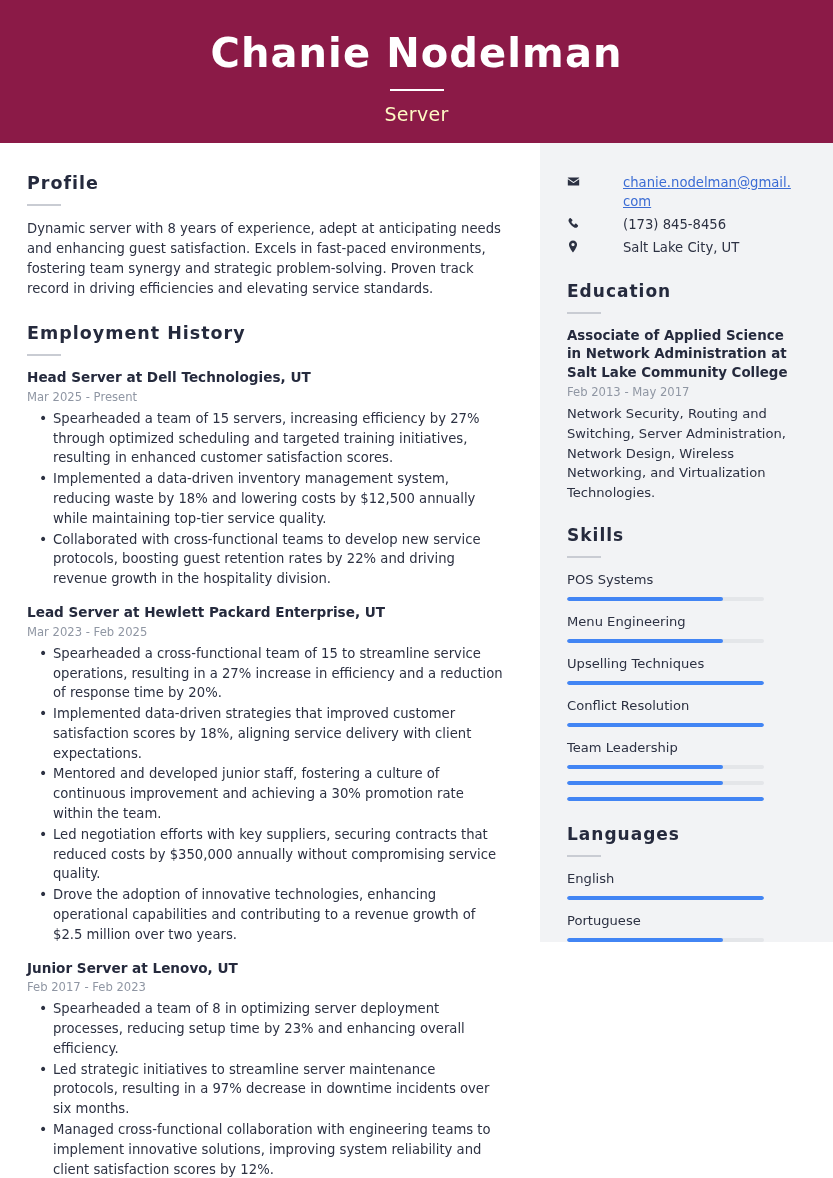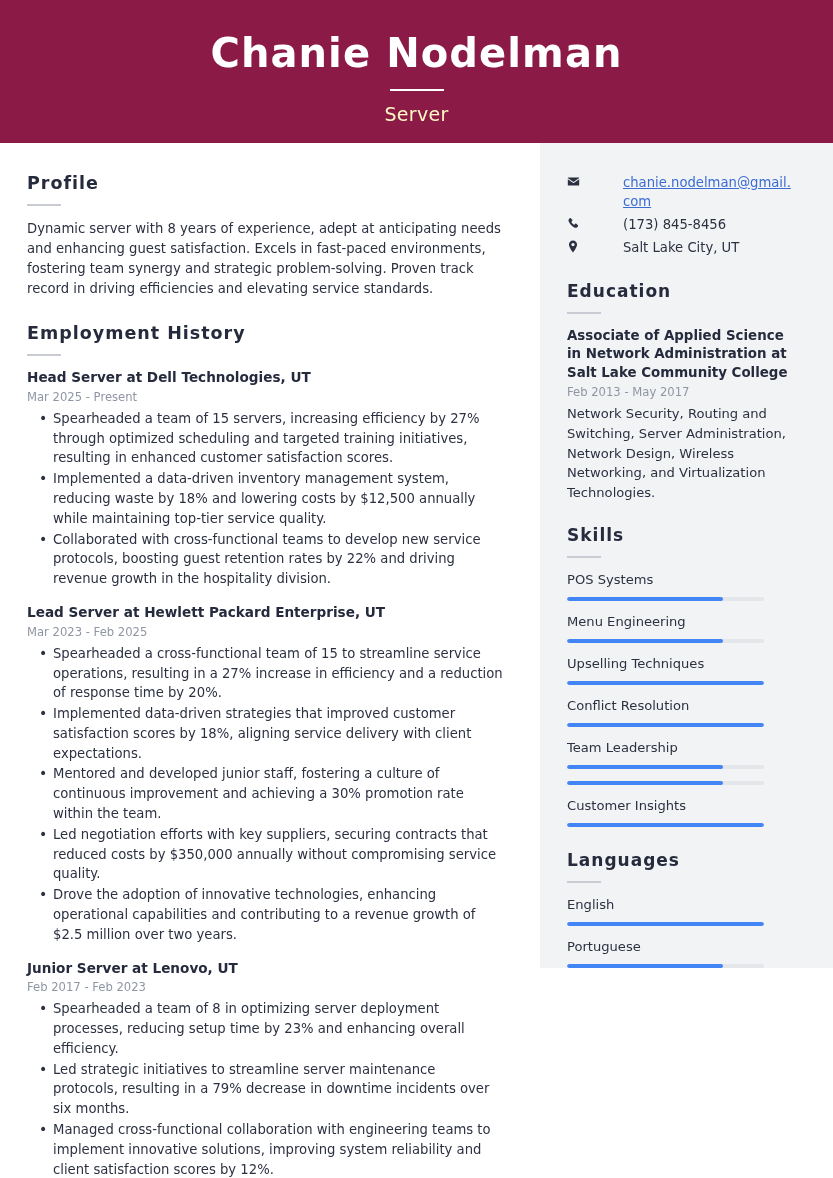--- a/index.html
+++ b/index.html
@@ -262,21 +262,21 @@
                 <li>Mentored and developed junior staff, fostering a culture of continuous improvement and achieving a 30% promotion rate within the team.</li>
                 <li>Led negotiation efforts with key suppliers, securing contracts that reduced costs by $350,000 annually without compromising service quality.</li>
                 <li>Drove the adoption of innovative technologies, enhancing operational capabilities and contributing to a revenue growth of $2.5 million over two years.</li>
               </ul>
             </div>
             <div class="job">
               <div class="job-title">Junior Server at Lenovo, UT</div>
               <div class="job-dates">Feb 2017 - Feb 2023</div>
               <ul class="bullets">
                 <li>Spearheaded a team of 8 in optimizing server deployment processes, reducing setup time by 23% and enhancing overall efficiency.</li>
-                <li>Led strategic initiatives to streamline server maintenance protocols, resulting in a 79% decrease in downtime incidents over six months.</li>
+                <li>Led strategic initiatives to streamline server maintenance protocols, resulting in a 97% decrease in downtime incidents over six months.</li>
                 <li>Managed cross-functional collaboration with engineering teams to implement innovative solutions, improving system reliability and client satisfaction scores by 12%.</li>
               </ul>
             </div>
           </div>
       </div>
 
     </div>
 
     <div class="sidebar">
 
@@ -353,21 +353,20 @@
               <div class="bar-track">
                 <div class="bar-fill" style="width: 79%; background: rgb(66, 133, 244);"></div>
               </div>
             </div>
             <div class="bar-item">
               <div class="bar-track">
                 <div class="bar-fill" style="width: 79%; background: rgb(66, 133, 244);"></div>
               </div>
             </div>
             <div class="bar-item">
-              <div class="bar-label">Customer Insights</div>
               <div class="bar-track">
                 <div class="bar-fill" style="width: 100%; background: rgb(66, 133, 244);"></div>
               </div>
             </div>
           </div>
       </div>
 
       <div class="section sidebar-block">
         <div class="sec-title">Languages</div>
         <div class="sec-rule"></div>

